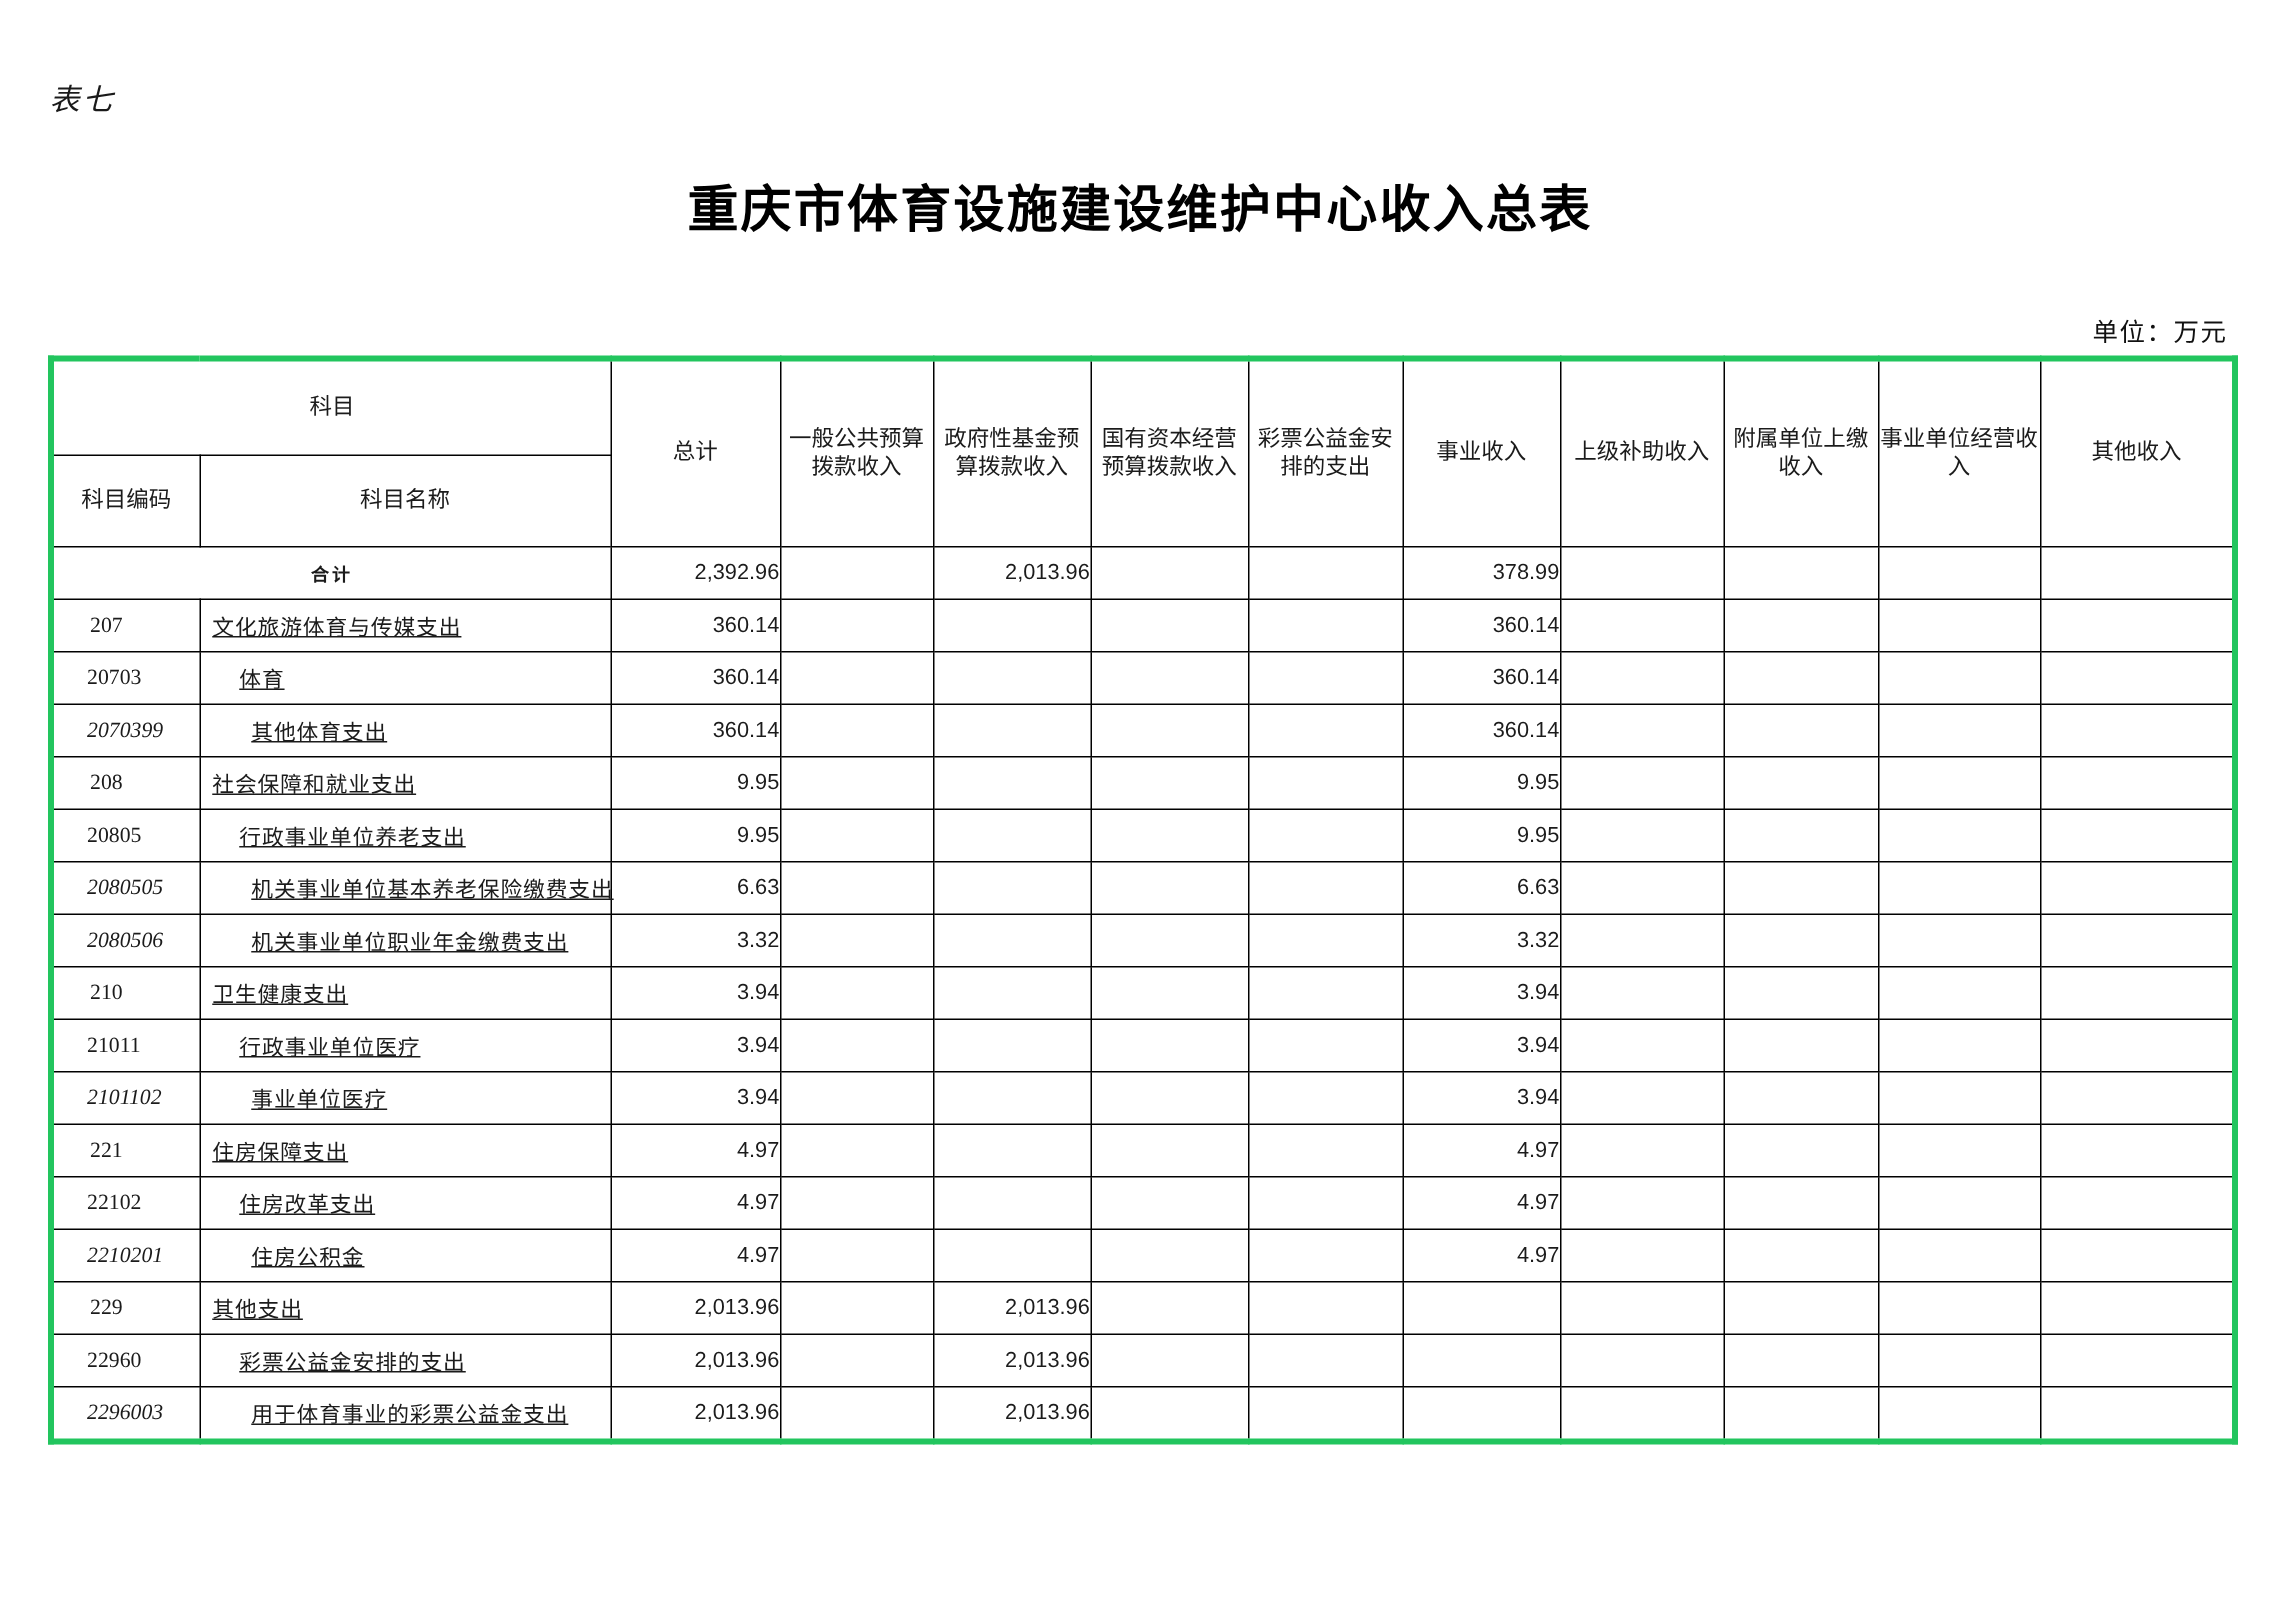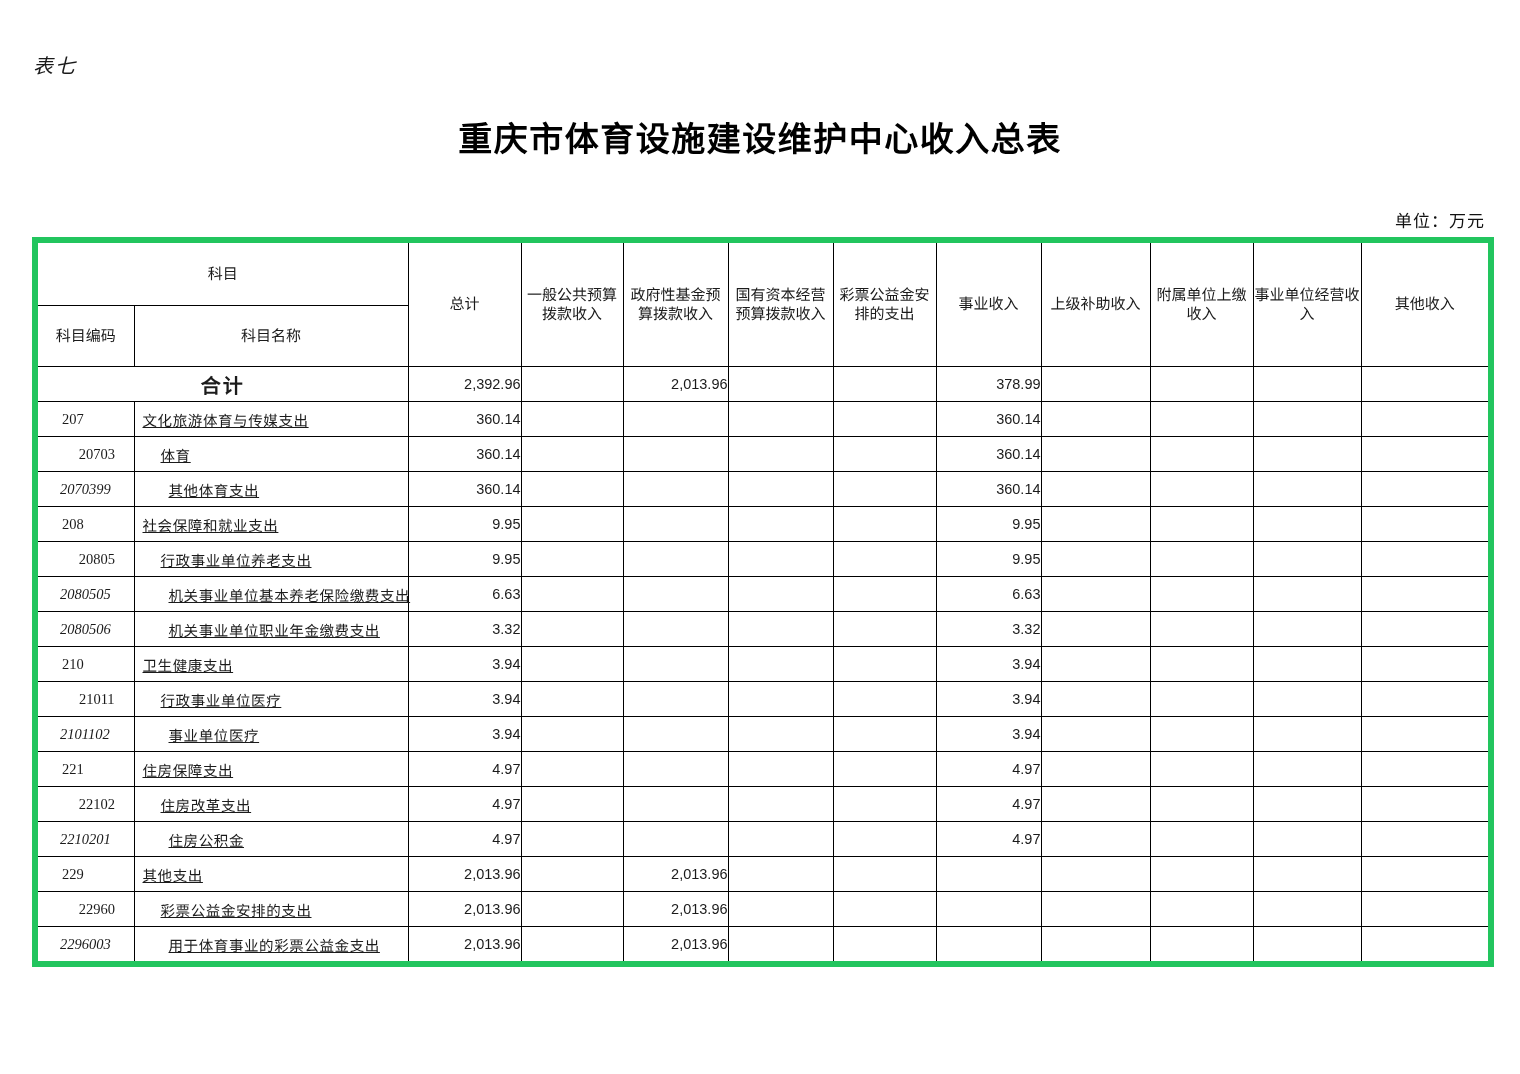--- a/index.html
+++ b/index.html
@@ -76,21 +76,21 @@
   table.budget th,
   table.budget td {
     border: 1px solid #000;
     padding: 0;
     font-weight: normal;
     color: #1b1b1b;
     background: #fff;
   }
   
   table.budget {
-    border: 6px solid #22c55e;
+    border: 4px solid #22c55e;
   }
 
   th.hcell {
     font-size: 15px;
     line-height: 1.25;
     text-align: center;
     vertical-align: middle;
     padding: 2px 3px;
     letter-spacing: 0px;
   }
@@ -121,27 +121,27 @@
     font-size: 14.5px;
     height: 34px;
     padding-right: 7px;
     text-align: right;
     vertical-align: middle;
     white-space: nowrap;
   }
   tr.total-row td.total-label {
     text-align: center;
     font-weight: bold;
-    font-size: 20px;
+    font-size: 12px;
     letter-spacing: 2px;
     height: 34px;
   }
   
   .lvl1 .code { padding-left: 24px; }
-  .lvl2 .code { padding-left: 22px; text-align: center; }
+  .lvl2 .code { padding-left: 22px; }
   .lvl3 .code { padding-left: 22px; font-style: italic; }
   .lvl1 .name { padding-left: 8px; }
   .lvl2 .name { padding-left: 26px; }
   .lvl3 .name { padding-left: 34px; }
 </style>
 </head>
 <body>
 
 <div class="page">
 

